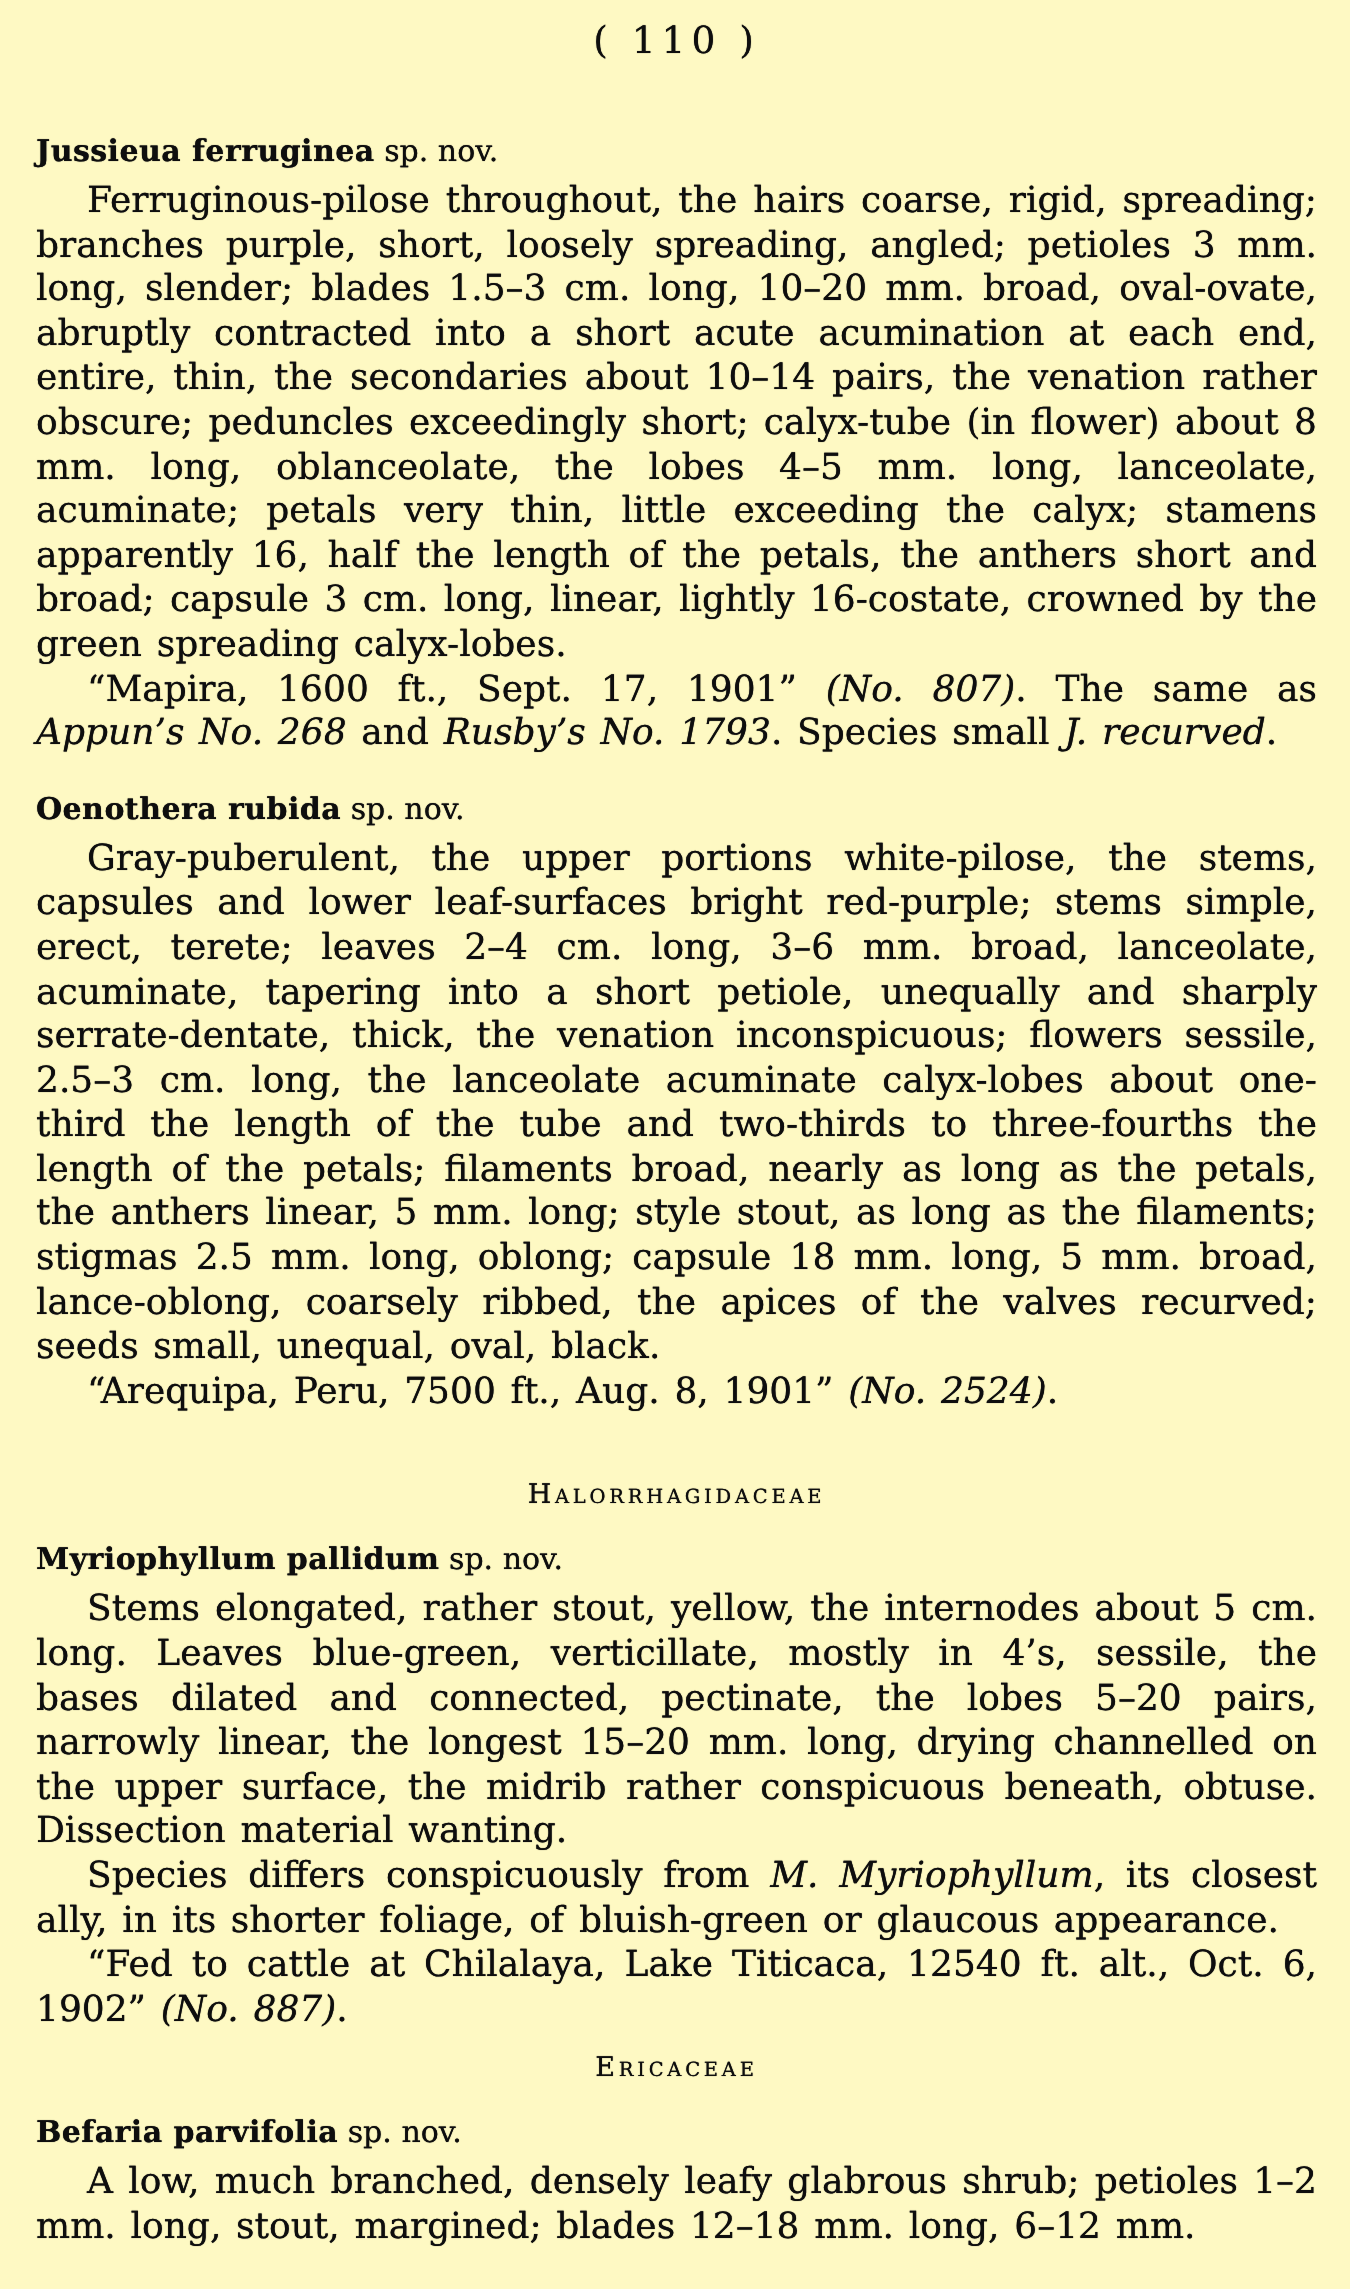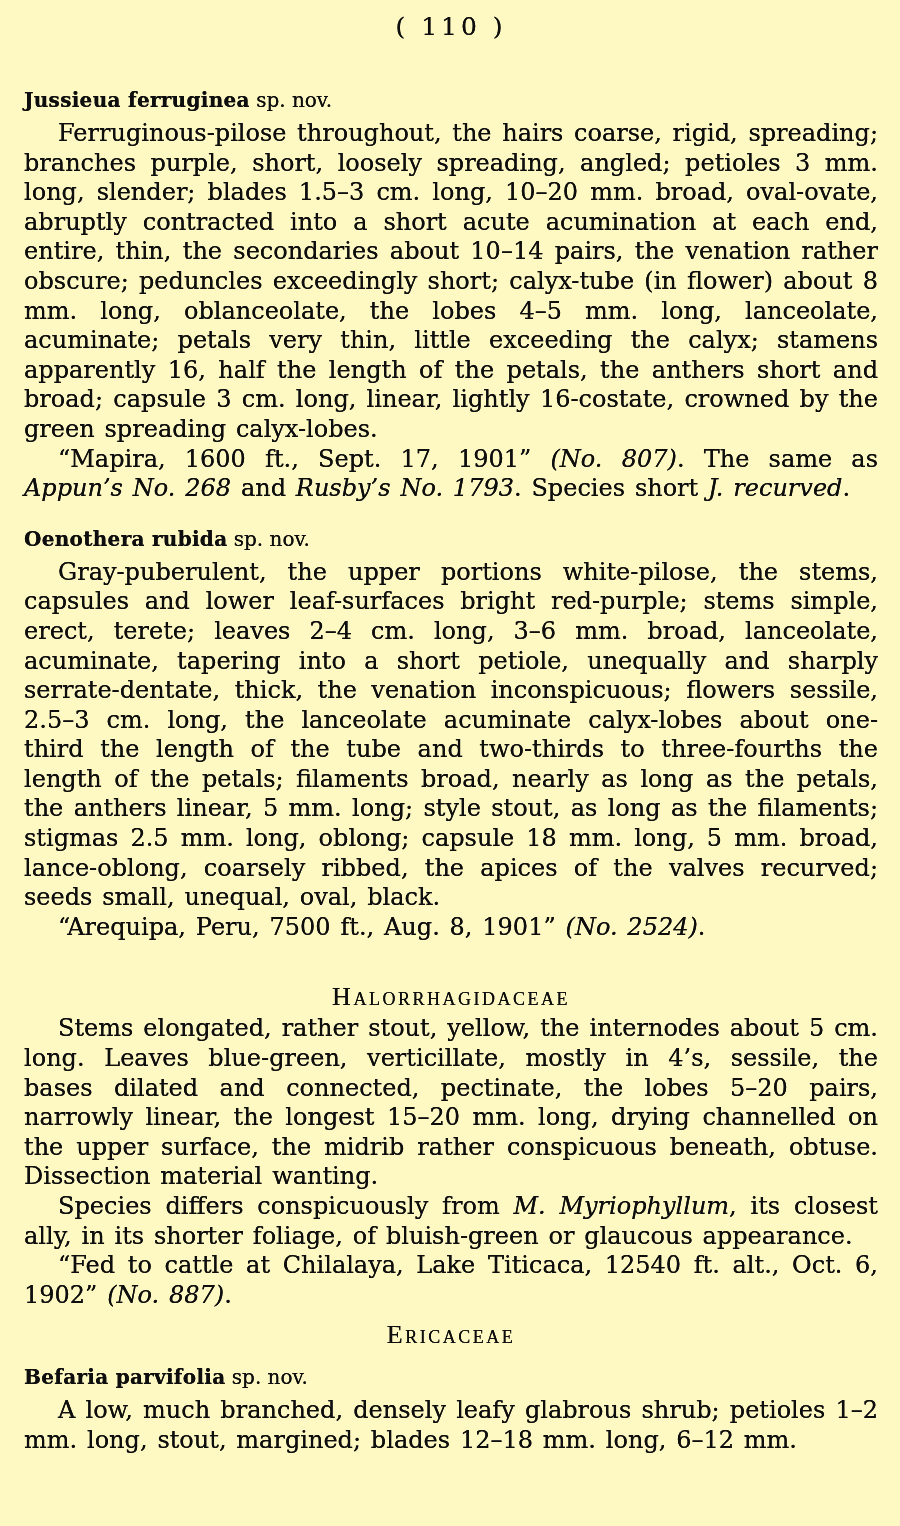--- a/index.html
+++ b/index.html
@@ -42,55 +42,57 @@
     font-size: 24px;
     line-height: 29.6px;
     text-align: justify;
     margin: 0 0 0 0;
     text-indent: 34px;
     word-spacing: 2.2px;
   }
   .family-heading {
     text-align: center;
     font-variant: small-caps;
-    font-size: 26px;
+    font-size: 18px;
     letter-spacing: 2.5px;
     font-weight: normal;
     margin: 40px 0 2px 0;
     line-height: 30px;
-    font-family: Liberation Serif, serif;
   }
   .family-heading.tight {
     margin-top: 10px;
   }
   .species-heading.tight {
     margin-top: 12px;
   }
 </style>
 </head>
 <body>
 
 <div class="page">
 
   <div class="page-number">( 110 )</div>
 
   <h2 class="species-heading"><b class="sp-name">Jussieua ferruginea</b>
     <span class="sp-suffix">sp. nov.</span>
   </h2>
   <p class="body-para">Ferruginous-pilose throughout, the hairs coarse, rigid, spreading; branches purple, short, loosely spreading, angled; petioles 3 mm. long, slender; blades 1.5–3 cm. long, 10–20 mm. broad, oval-ovate, abruptly contracted into a short acute acumination at each end, entire, thin, the secondaries about 10–14 pairs, the venation rather obscure; peduncles exceedingly short; calyx-tube (in flower) about 8 mm. long, oblanceolate, the lobes 4–5 mm. long, lanceolate, acuminate; petals very thin, little exceeding the calyx; stamens apparently 16, half the length of the petals, the anthers short and broad; capsule 3 cm. long, linear, lightly 16-costate, crowned by the green spreading calyx-lobes.</p>
-  <p class="body-para"><span>“Mapira, 1600 ft., Sept. 17, 1901” </span><i>(No. 807)</i><span>.  The same as </span><i>Appun’s No. 268</i><span> and </span><i>Rusby’s No. 1793</i><span>.  Species short </span><i>J. recurved</i><span>.</span></p>
+  <p class="body-para"><span>“Mapira, 1600 ft., Sept. 17, 1901” </span><i>(No. 807)</i><span>.  The same as </span><i>Appun’s No. 268</i><span> and </span><i>Rusby’s No. 1793</i><span>.  Species small </span><i>J. recurved</i><span>.</span></p>
 
   <h2 class="species-heading"><b class="sp-name">Oenothera rubida</b>
     <span class="sp-suffix">sp. nov.</span>
   </h2>
   <p class="body-para">Gray-puberulent, the upper portions white-pilose, the stems, capsules and lower leaf-surfaces bright red-purple; stems simple, erect, terete; leaves 2–4 cm. long, 3–6 mm. broad, lanceolate, acuminate, tapering into a short petiole, unequally and sharply serrate-dentate, thick, the venation inconspicuous; flowers sessile, 2.5–3 cm. long, the lanceolate acuminate calyx-lobes about one-third the length of the tube and two-thirds to three-fourths the length of the petals; filaments broad, nearly as long as the petals, the anthers linear, 5 mm. long; style stout, as long as the filaments; stigmas 2.5 mm. long, oblong; capsule 18 mm. long, 5 mm. broad, lance-oblong, coarsely ribbed, the apices of the valves recurved; seeds small, unequal, oval, black.</p>
   <p class="body-para"><span>“Arequipa, Peru, 7500 ft., Aug. 8, 1901” </span><i>(No. 2524)</i><span>.</span></p>
 
   <h3 class="family-heading">Halorrhagidaceae</h3>
 
+  <h2 class="species-heading tight"><b class="sp-name">Myriophyllum pallidum</b>
+    <span class="sp-suffix">sp. nov.</span>
+  </h2>
   <p class="body-para">Stems elongated, rather stout, yellow, the internodes about 5 cm. long.  Leaves blue-green, verticillate, mostly in 4’s, sessile, the bases dilated and connected, pectinate, the lobes 5–20 pairs, narrowly linear, the longest 15–20 mm. long, drying channelled on the upper surface, the midrib rather conspicuous beneath, obtuse.  Dissection material wanting.</p>
   <p class="body-para"><span>Species differs conspicuously from </span><i>M. Myriophyllum</i><span>, its closest ally, in its shorter foliage, of bluish-green or glaucous appearance.</span></p>
   <p class="body-para"><span>“Fed to cattle at Chilalaya, Lake Titicaca, 12540 ft. alt., Oct. 6, 1902” </span><i>(No. 887)</i><span>.</span></p>
 
   <h3 class="family-heading tight">Ericaceae</h3>
 
   <h2 class="species-heading tight"><b class="sp-name">Befaria parvifolia</b>
     <span class="sp-suffix">sp. nov.</span>
   </h2>
   <p class="body-para">A low, much branched, densely leafy glabrous shrub; petioles 1–2 mm. long, stout, margined; blades 12–18 mm. long, 6–12 mm.</p>

